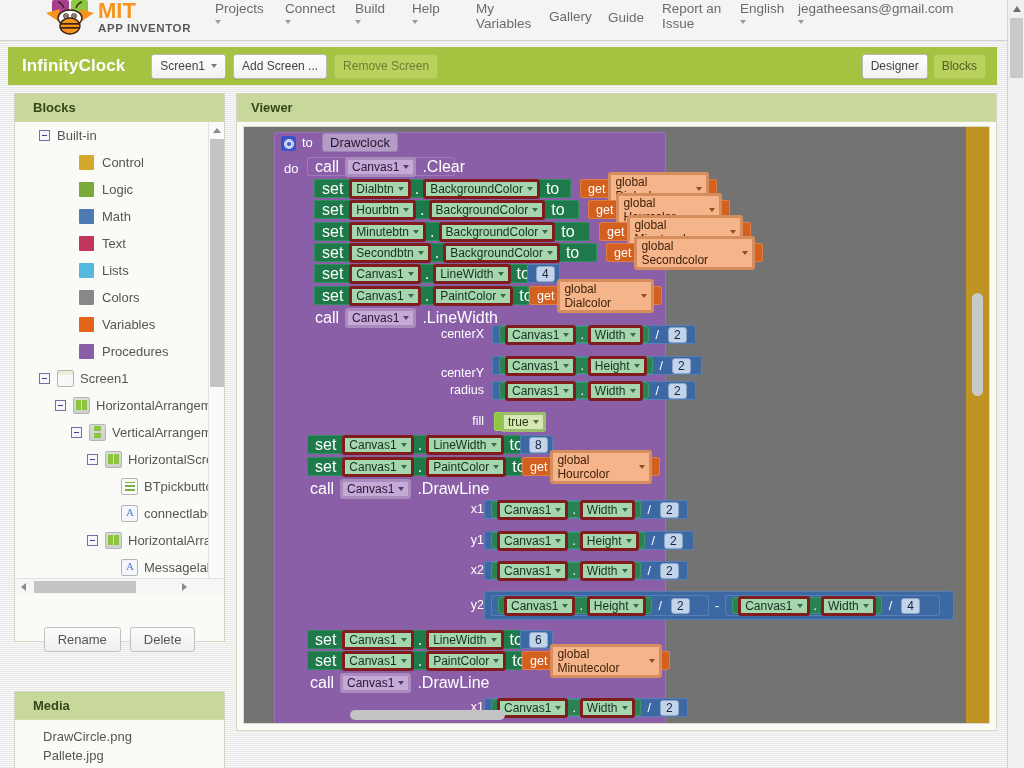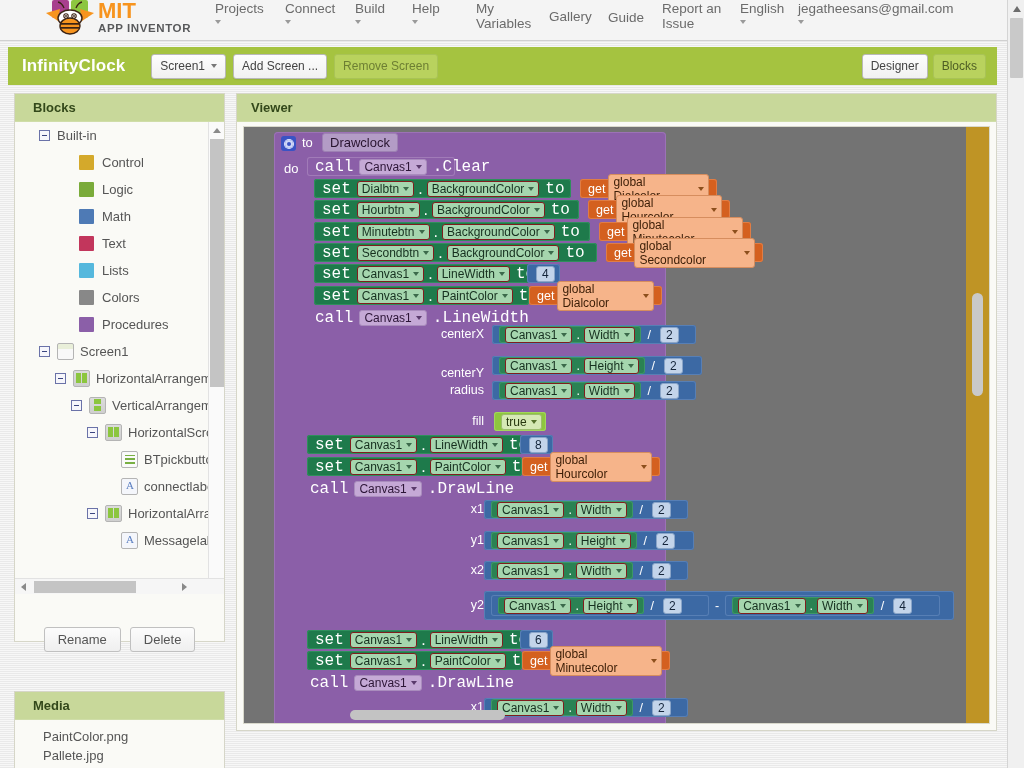--- a/index.html
+++ b/index.html
@@ -230,31 +230,31 @@
     position:absolute; left:48px; top:1px; background:#b39cc6; color:#28142f;
     border:1px solid #9d81b3; border-radius:3px; padding:1px 7px; font-size:13px;
   }
   #proc-do { position:absolute; left:10px; top:29px; color:#fff; font-size:13px;}
 
   
   .row { position:absolute; display:flex; align-items:center; height:19px; border-radius:3px; }
   .row.green { background:#1e7a4b; box-shadow: inset 0 0 0 1px #2f8f5c; color:#fff; padding:0 5px; }
   .row.purple-call { background:#8b5fa8; box-shadow: inset 0 0 0 1px #a17bb8; color:#fff; padding:0 5px; }
   .fieldlt {
-    background:#a5d6ae; border:1px solid #7f1d1d; border-radius:3px;
+    background:#a5d6ae; border:3px solid #7f1d1d; border-radius:3px;
     color:#16301f; padding:0px 4px; font-size:12px; margin:0 3px;
     display:inline-flex; align-items:center;
   }
   .fieldlt.pale { background:#c5a9d6; border-color:#a98cbd; color:#2c1536; }
   .fieldlt.orange { background:#f6b48a; border-color:#d68d5e; color:#3b1d06; }
   .dd { width:0;height:0; border-left:3px solid transparent;border-right:3px solid transparent;
         border-top:4px solid #3c6a4b; margin-left:4px; }
   .fieldlt.pale .dd { border-top-color:#5a3a6c;}
   .fieldlt.orange .dd { border-top-color:#8c4f1d;}
-  .kw { color:#fff; margin:0 3px;font-family:Liberation Mono, monospace; }
+  .kw { color:#fff; margin:0 3px; }
   .dot { color:#fff; margin:0 1px; }
 
   .blk-orange {
     position:absolute; height:19px; background:#d4601f; border-radius:3px;
     box-shadow: inset 0 0 0 1px #e07d45; display:flex; align-items:center;
     padding:0 5px 0 8px; color:#fff; font-size:12.5px;
   }
   .blk-blue {
     position:absolute; height:19px; background:#3c69a4; border-radius:3px;
     box-shadow: inset 0 0 0 1px #577fb5; display:flex; align-items:center;
@@ -391,20 +391,24 @@
     </div>
     <div class="tree-row" style="padding-left:64px">
       <span class="sw" id="sw4" style="background: rgb(85, 184, 221);"></span>
       <span>Lists</span>
     </div>
     <div class="tree-row" style="padding-left:64px">
       <span class="sw" id="sw5" style="background: rgb(136, 136, 136);"></span>
       <span>Colors</span>
     </div>
     <div class="tree-row" style="padding-left:64px">
+      <span class="sw" id="sw6" style="background: rgb(226, 101, 26);"></span>
+      <span>Variables</span>
+    </div>
+    <div class="tree-row" style="padding-left:64px">
       <span class="sw" id="sw7" style="background: rgb(139, 95, 168);"></span>
       <span>Procedures</span>
     </div>
 
     <div class="tree-row" style="padding-left:24px">
       <span class="toggle"></span>
       <span class="cicon scr"></span>
       <span>Screen1</span>
     </div>
     <div class="tree-row" style="padding-left:40px">
@@ -463,21 +467,21 @@
 
   <div id="tree-buttons" style="position:absolute;left:0;top:508px;width:209px;display:flex;justify-content:center;gap:9px">
     <div class="tbtn">Rename</div>
     <div class="tbtn">Delete</div>
   </div>
 </div>
 
 <div class="panel" id="media-panel">
   <div class="panel-head">Media</div>
   <div id="media-list">
-    <div class="media-item">PaintColor.png</div>
+    <div class="media-item">DrawCircle.png</div>
     <div class="media-item">Pallete.jpg</div>
     <div class="media-item">bluetooth.png</div>
     <div class="media-item">clock.png</div>
   </div>
 </div>
 
 <div id="viewer-panel">
   <div id="viewer-head">Viewer</div>
 
   <div id="workspace">

